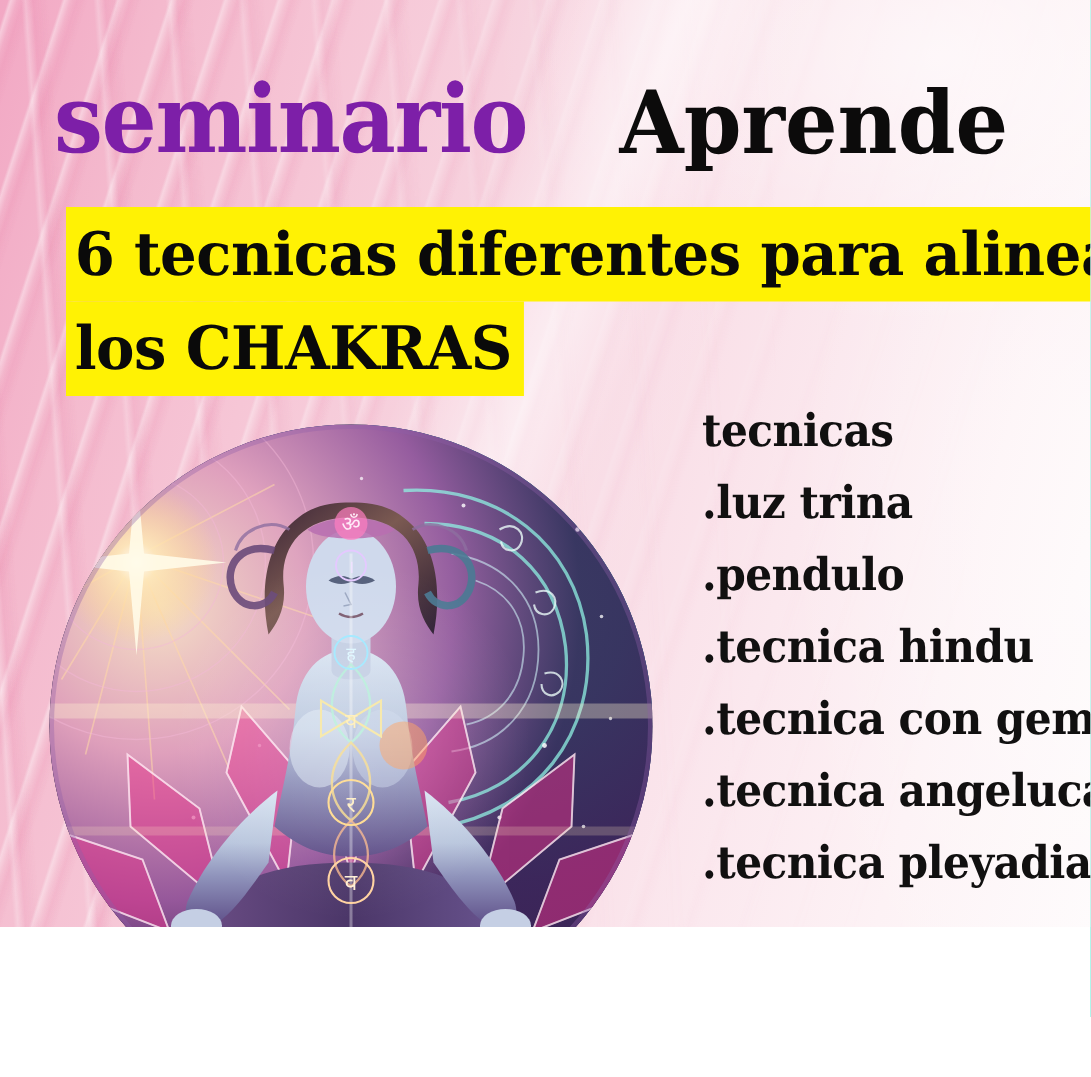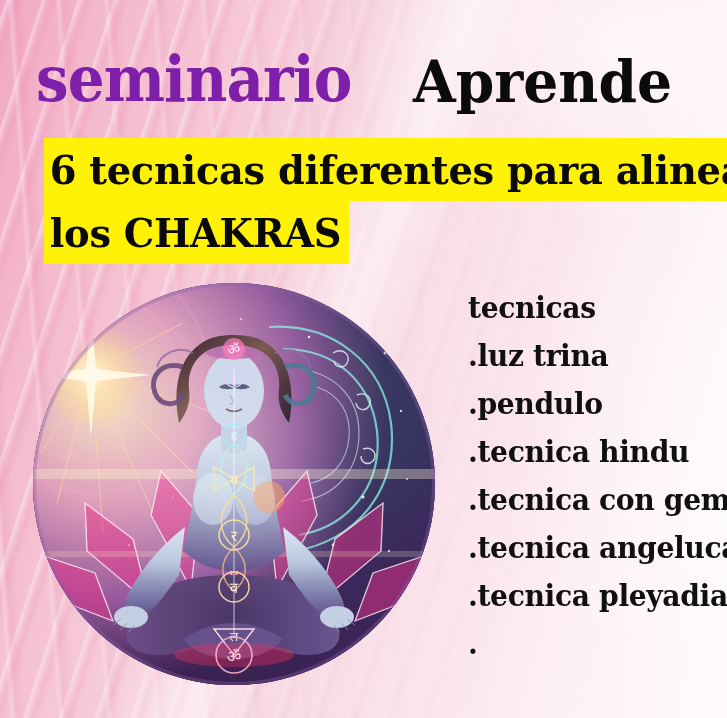--- a/index.html
+++ b/index.html
@@ -3,21 +3,21 @@
 <meta charset="utf-8">
 <style>
   html, body {
     margin: 0;
     padding: 0;
     background: #ffffff;
   }
   #poster {
     position: relative;
     width: 727px;
-    height: 718px;
+    height: 618px;
     overflow: hidden;
     font-family: "DejaVu Serif", serif;
     background: #5eead4;
   }
 
   
   .bg-base {
     position: absolute;
     inset: 0;
     background:
@@ -137,21 +137,21 @@
     border-radius: 50%;
     overflow: hidden;
     background: #2b1b3e;
   }
   .art-svg { display: block; width: 100%; height: 100%; }
 
   
   .tech-list {
     position: absolute;
     left: 468px;
-    top: 284px;
+    top: 264px;
     width: 250px;
   }
   .tech-item {
     display: block;
     font-family: "DejaVu Serif", serif;
     font-weight: 700;
     font-size: 30px;
     line-height: 48px;
     color: #111010;
     letter-spacing: -0.4px;

